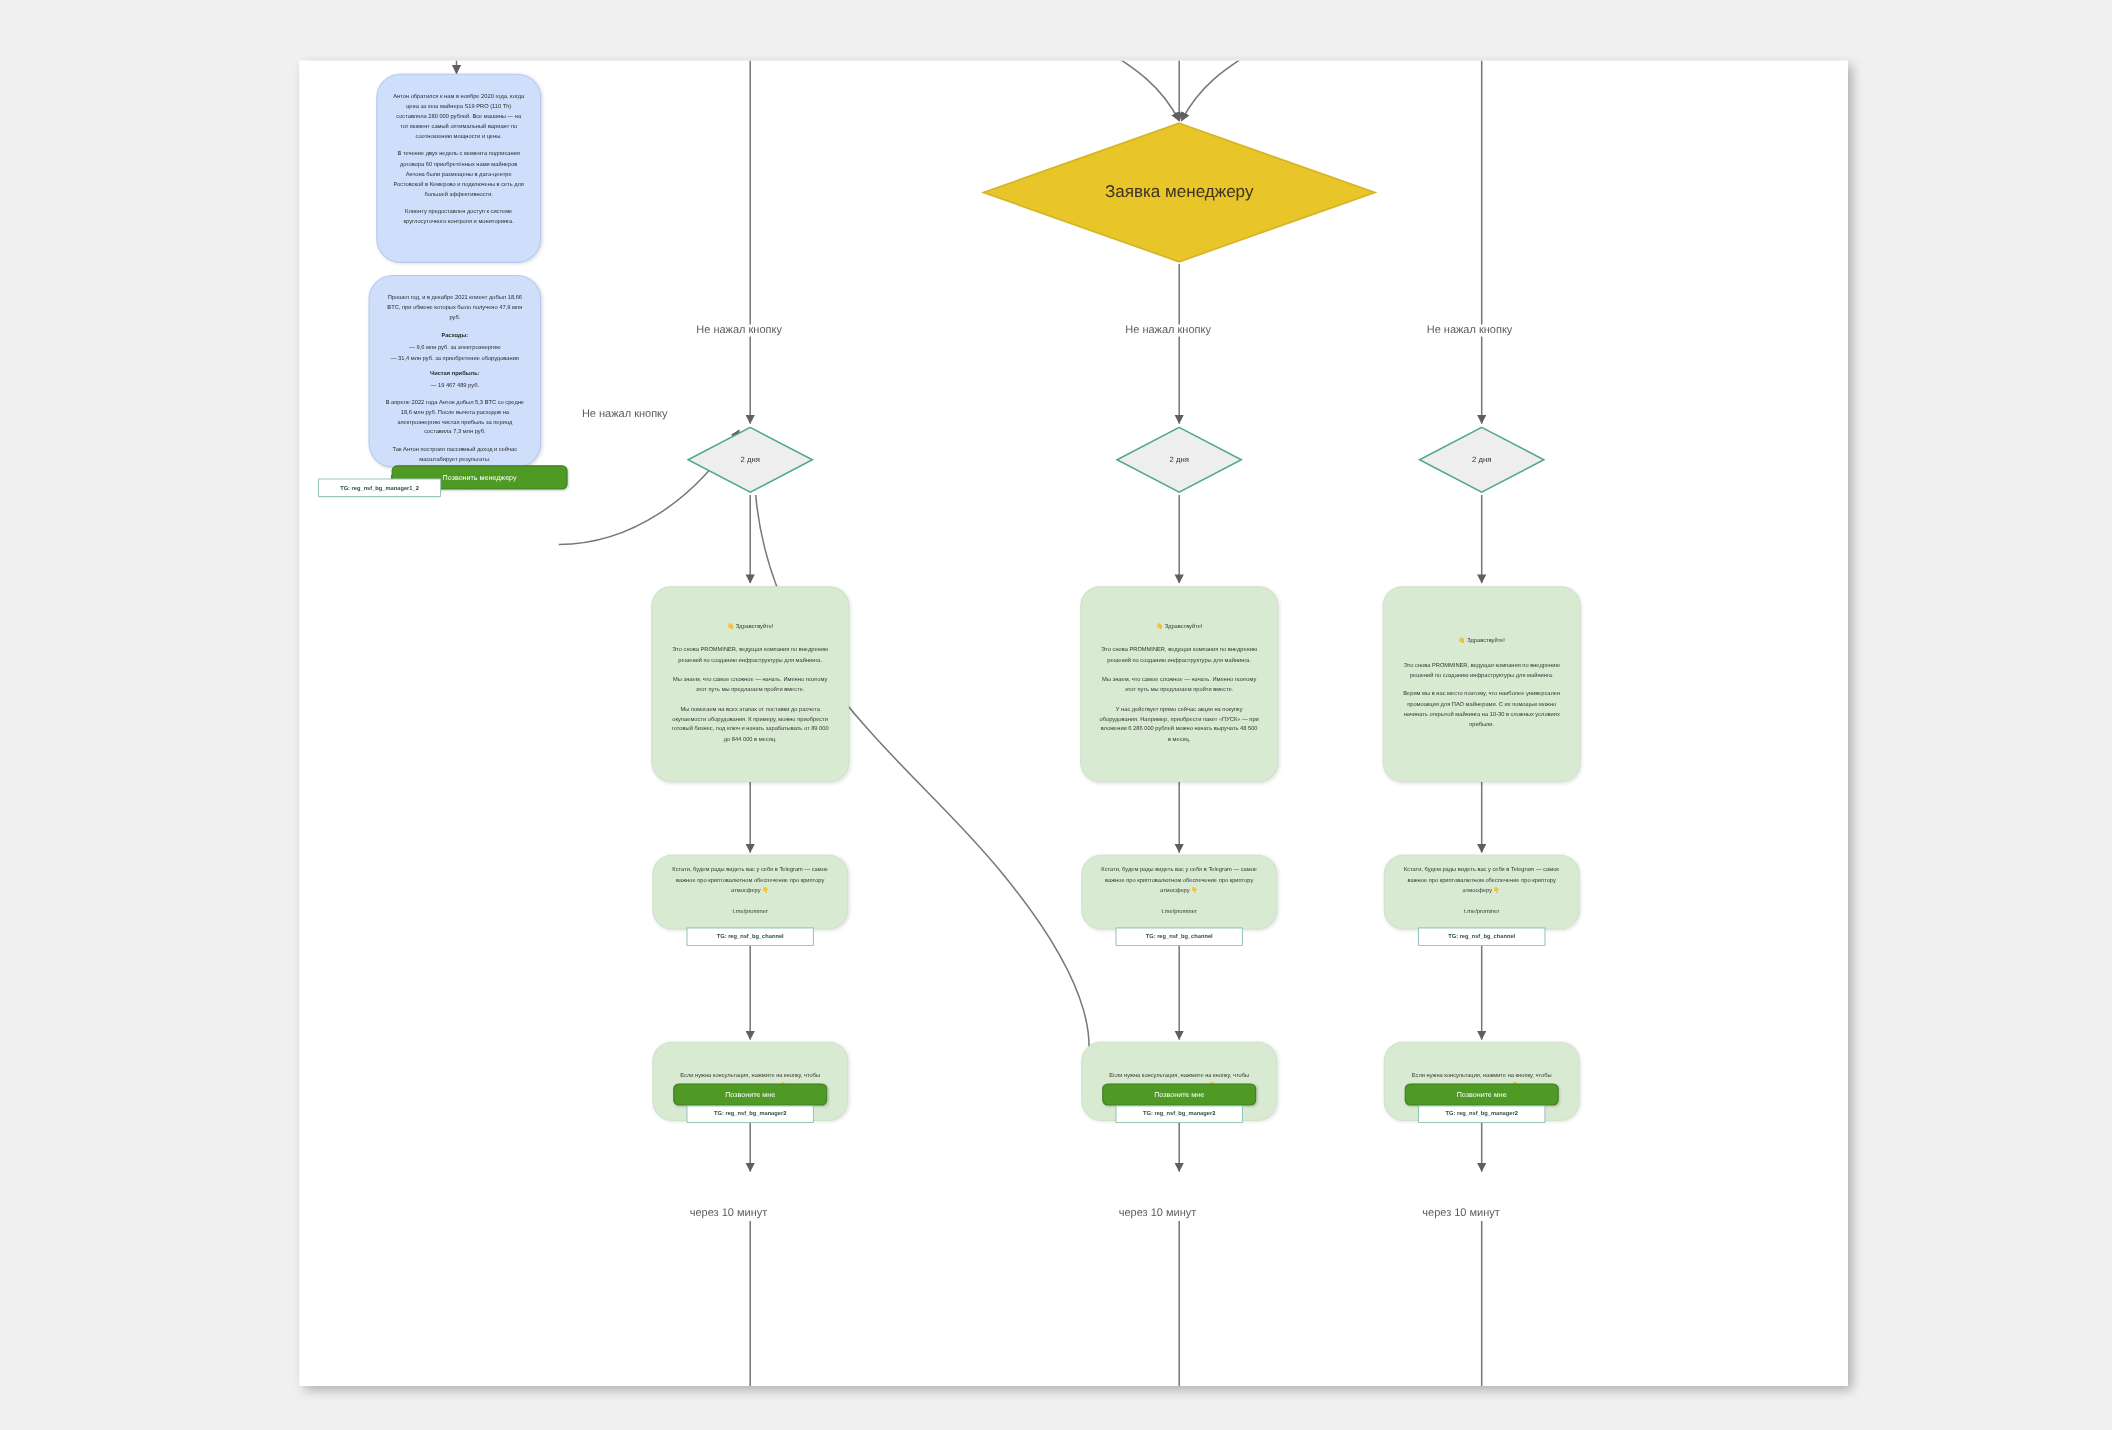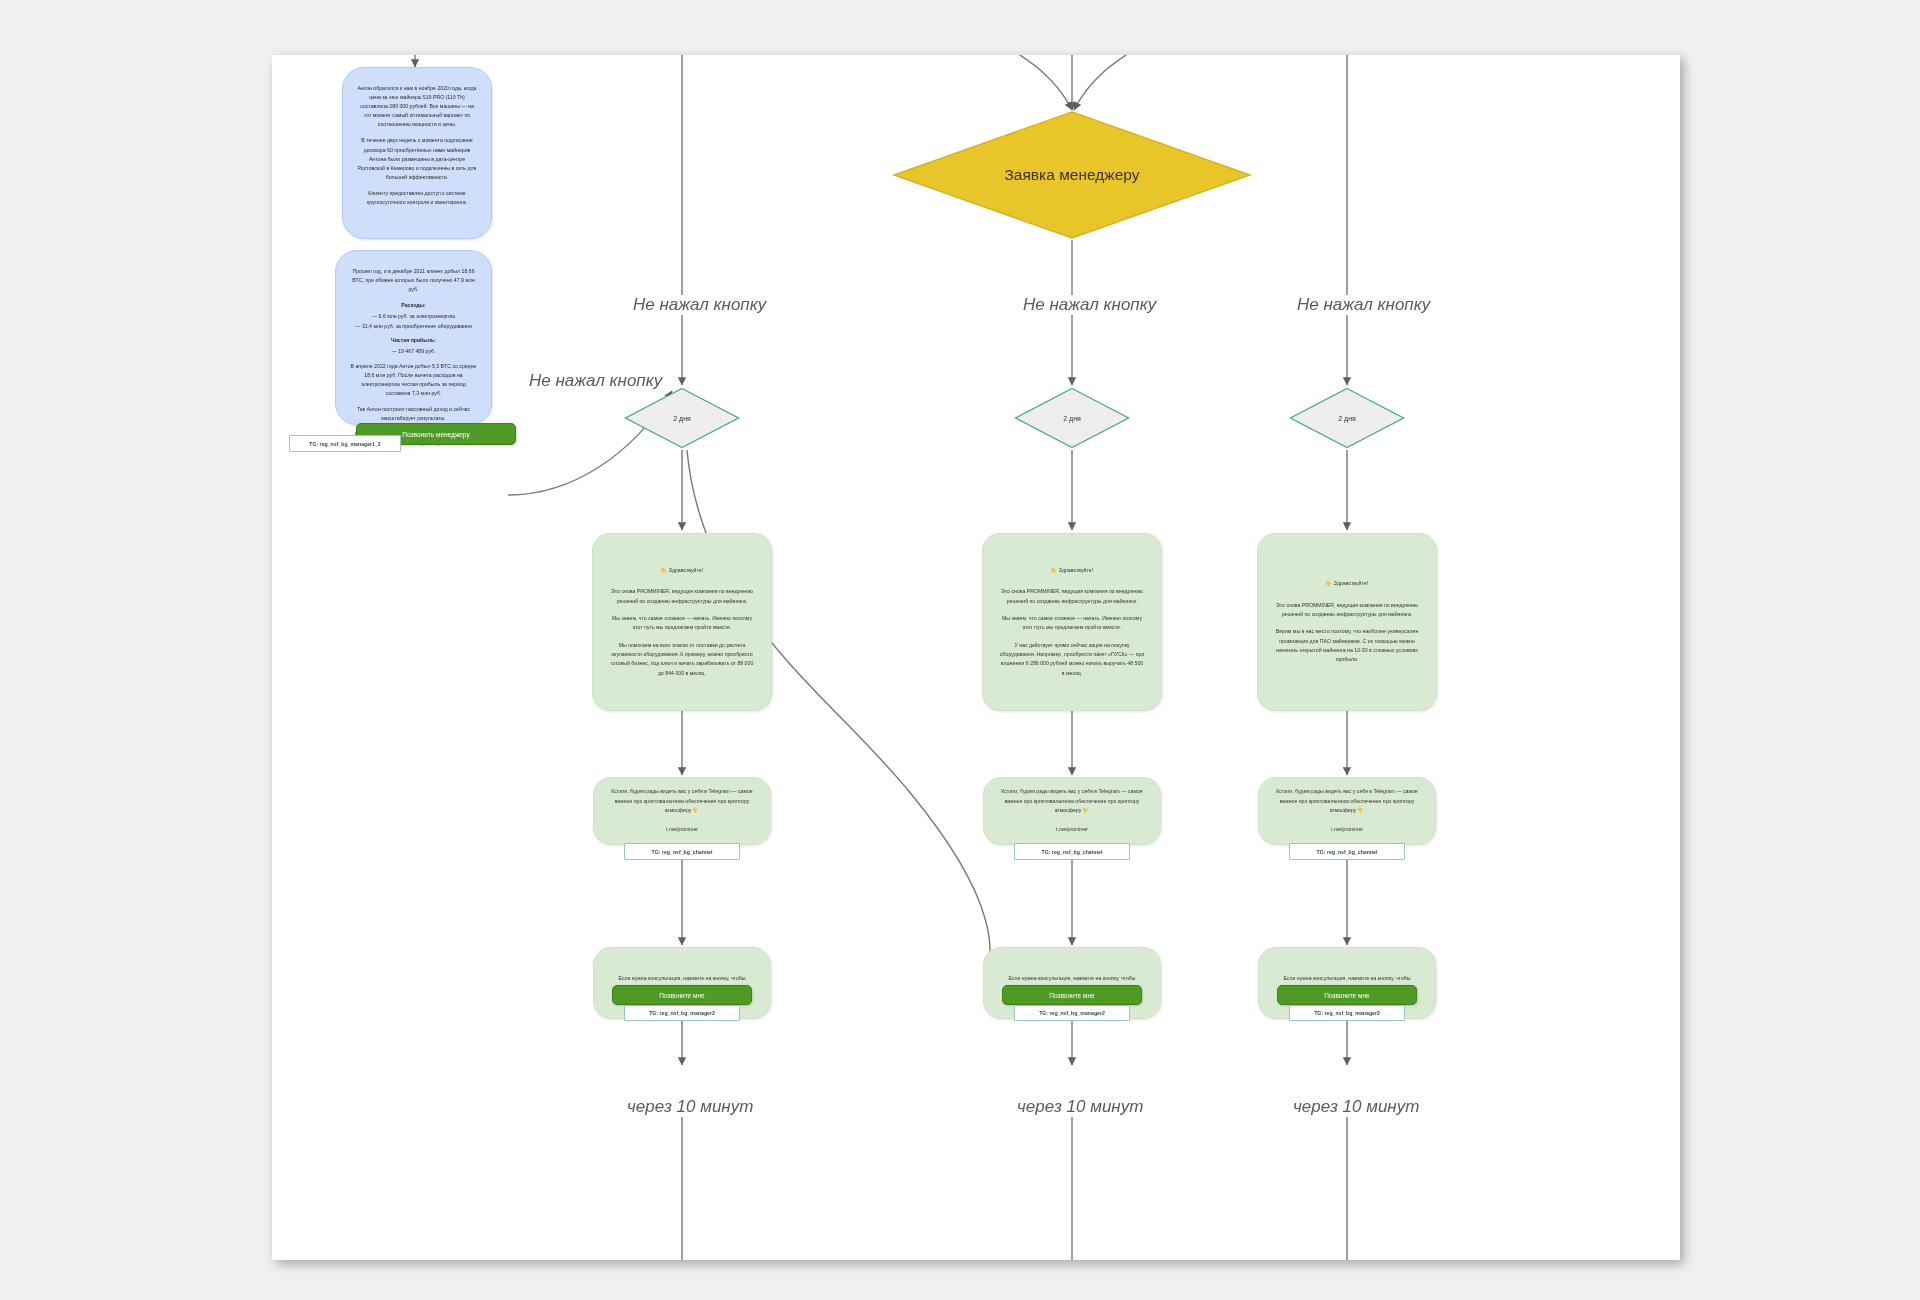--- a/index.html
+++ b/index.html
@@ -95,25 +95,24 @@
     font-size: 5.2px;
     font-weight: bold;
     display: flex; align-items: center; justify-content: center;
     border-radius: 1px;
   }
 
   
   .edge-label {
     position: absolute;
     color: #5b5b5b;
-    font-size: 17px;
+    font-size: 10px;
     white-space: nowrap;
     background: #ffffff;
     padding: 0 3px;
-    font-style: italic;
   }
 </style>
 </head>
 <body>
 
 <div id="stage">
   <div id="canvas">
 
     <svg id="edges" viewBox="0 0 1408 1205">
       <defs>

